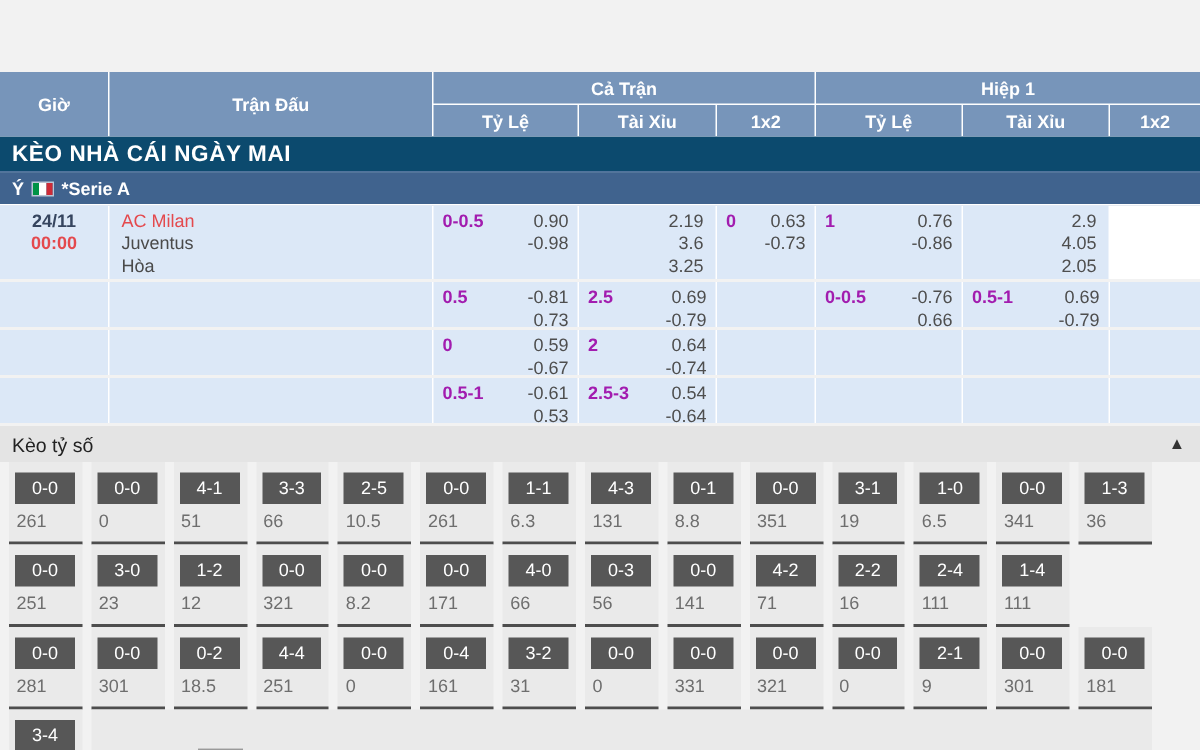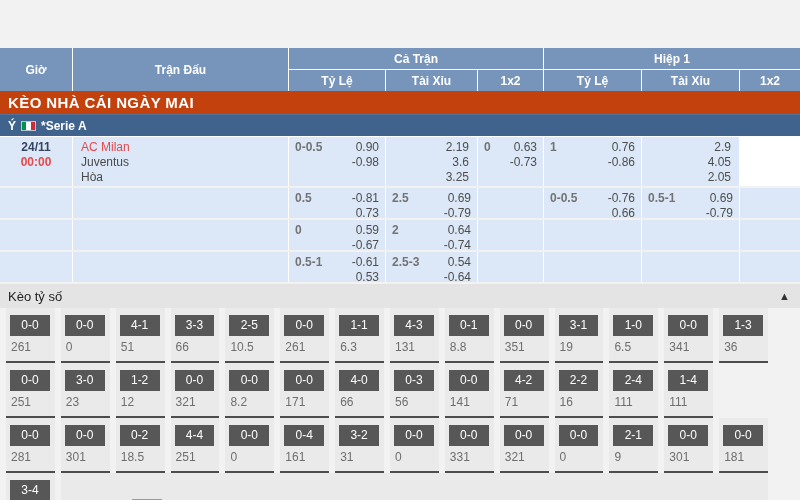--- a/index.html
+++ b/index.html
@@ -24,21 +24,21 @@
   }
   .hcell {
     background:#7795ba; color:#ffffff; font-size:12px; font-weight:bold;
     display:flex; align-items:center; justify-content:center;
   }
   .span2r { grid-row:1 / 3; }
   .span3c { grid-column:span 3; }
 
   
   .banner {
-    height:24px; background:#c2410c; color:#ffffff;
+    height:24px; background:#0c4a6e; color:#ffffff;
     font-size:15px; font-weight:bold; letter-spacing:.4px;
     display:flex; align-items:center; padding-left:8px;
     border-bottom:1px solid #51749d;
   }
   .league {
     height:22px; background:#40638e; color:#ffffff;
     font-size:12px; font-weight:bold;
     display:flex; align-items:center; gap:5px; padding-left:8px;
     border-bottom:1px solid #ffffff;
   }
@@ -51,21 +51,21 @@
   .ocell { background:#dce8f7; position:relative; }
   .row1 .ocell { height:49px; }
   .rowN .ocell { height:30px; }
   .time-cell { text-align:center; font-size:12px; font-weight:bold; padding-top:3px; line-height:15px; }
   .date-txt { color:#36455f; display:block; }
   .time-txt { color:#e4494d; display:block; }
   .teams-cell { padding:3px 0 0 8px; font-size:12px; line-height:15px; }
   .team-home { color:#e4494d; display:block; }
   .team-away, .team-draw { color:#4a4a4a; display:block; }
   .hc-cell { display:flex; justify-content:space-between; padding:3px 6px 0 6px; font-size:12px; }
-  .hc-line { color:#737373; font-weight:bold; }
+  .hc-line { color:#a21caf; font-weight:bold; }
   .hc-odds { text-align:right; color:#4e4e4e; line-height:15px; }
   .hc-odds span { display:block; }
   .x2-cell { text-align:right; padding:3px 8px 0 0; font-size:12px; color:#4e4e4e; line-height:15px; }
   .x2-cell span { display:block; }
 
   
   .score-head {
     height:24px; background:#e4e4e4; margin-top:1px;
     display:flex; align-items:center; justify-content:space-between;
     padding:0 10px 0 8px; font-size:13px; color:#222222;

